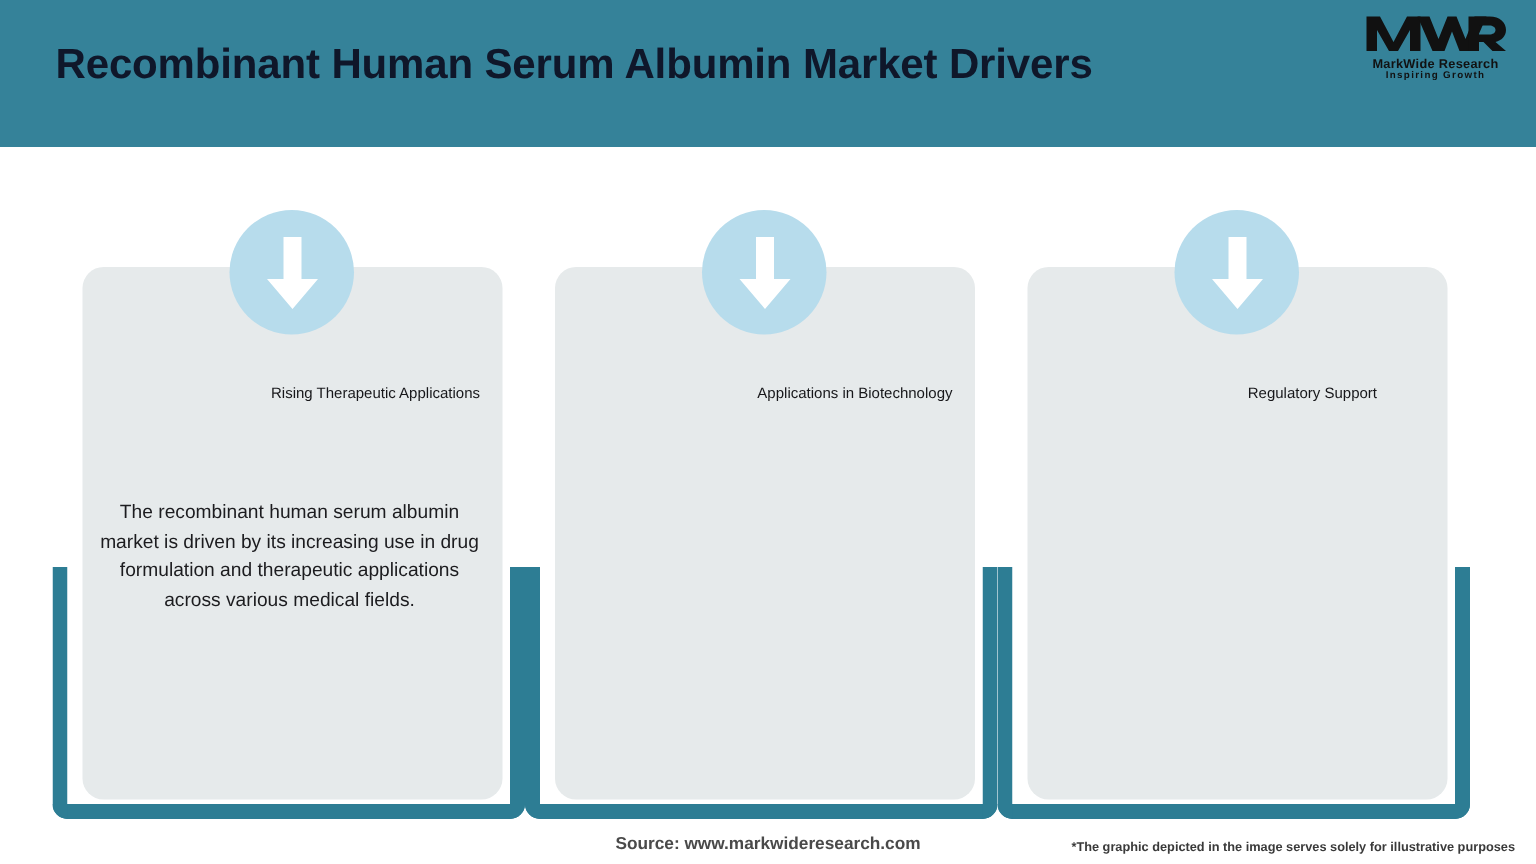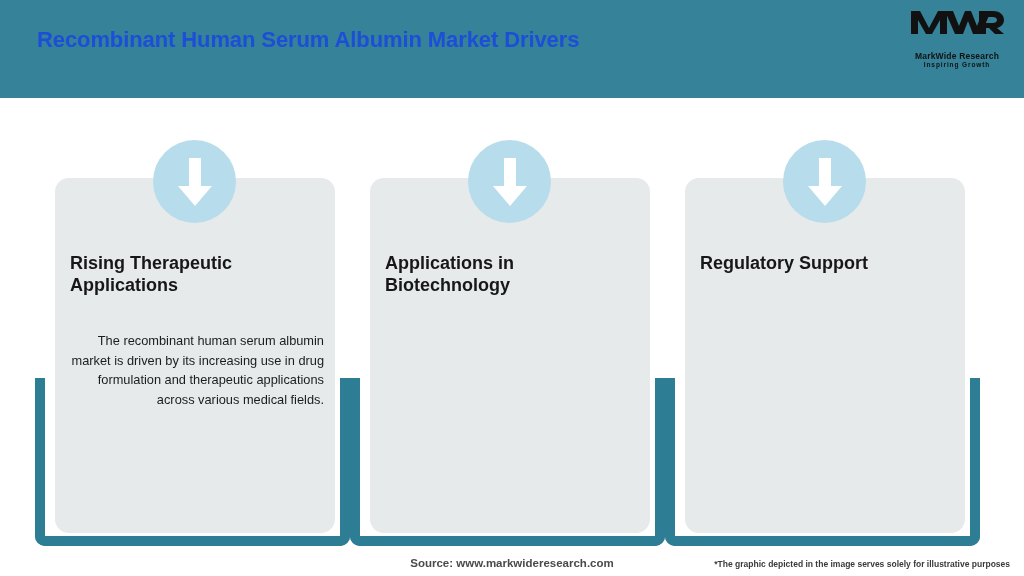--- a/index.html
+++ b/index.html
@@ -24,23 +24,23 @@
     left: 0;
     top: 0;
     width: 1024px;
     height: 98px;
     background: #358299;
   }
   #page-title {
     position: absolute;
     left: 37px;
     top: 27px;
-    font-size: 22px;
-    font-weight: bold;
-    color: #1d4ed8;
+    font-size: 28px;
+    font-weight: bold;
+    color: #0f172a;
     letter-spacing: -0.1px;
     white-space: nowrap;
   }
 
   
   #logo {
     position: absolute;
     right: 13px;
     top: 9px;
     width: 108px;
@@ -50,21 +50,21 @@
   #logo-mark {
     display: block;
     margin: 0 auto;
   }
   #logo-name {
     display: block;
     font-size: 8.5px;
     font-weight: bold;
     color: #111111;
     letter-spacing: 0.2px;
-    margin-top: 15px;
+    margin-top: 1px;
     white-space: nowrap;
   }
   #logo-tagline {
     display: block;
     font-size: 6.5px;
     font-weight: bold;
     color: #111111;
     letter-spacing: 0.9px;
     margin-top: 0px;
     white-space: nowrap;
@@ -103,34 +103,34 @@
   .circle svg {
     position: absolute;
     left: 50%;
     top: 50%;
     transform: translate(-50%, -50%);
   }
 
   .card-title {
     position: absolute;
     top: 252px;
-    text-align: left;
-    font-size: 18px;
-    font-weight: bold;
+    text-align: right;
+    font-size: 10px;
+    font-weight: normal;
     color: #17171a;
     line-height: 22px;
   }
 
   .card-body {
     position: absolute;
     top: 331px;
     font-size: 12.8px;
     color: #1c1c1f;
     line-height: 19.6px;
-    text-align: right;
+    text-align: center;
   }
 
   
   #source-text {
     position: absolute;
     left: 0;
     top: 557px;
     width: 1024px;
     text-align: center;
     font-size: 11.5px;
@@ -184,18 +184,18 @@
   </div>
   <div class="card-title" style="left:385px; width:250px;">Applications in Biotechnology</div>
 
   <div class="frame" style="left:665px; width:315px;"></div>
   <div class="card" style="left:685px; width:280px;"></div>
   <div class="circle" style="left:783px;">
     <svg width="40" height="52" viewBox="0 0 40 52">
       <path d="M14 2 L26 2 L26 30 L37 30 L20 50 L3 30 L14 30 Z" fill="#ffffff"></path>
     </svg>
   </div>
-  <div class="card-title" style="left:700px; width:250px;">Regulatory Support</div>
+  <div class="card-title" style="left:668px; width:250px;">Regulatory Support</div>
 
   <div id="disclaimer-text">*The graphic depicted in the image serves solely for illustrative purposes</div>
   <div id="source-text">Source: www.markwideresearch.com</div>
 
 </div>
 
 </body></html>

